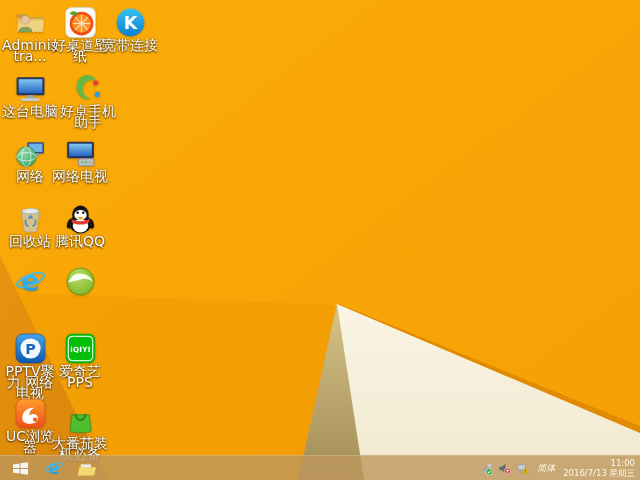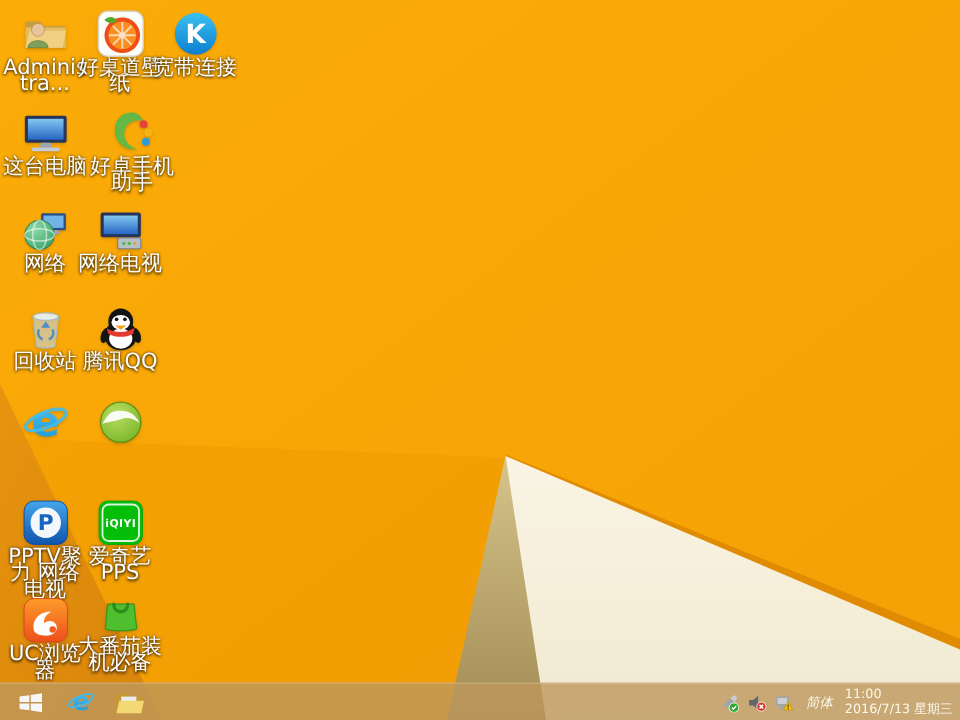--- a/index.html
+++ b/index.html
@@ -32,21 +32,21 @@
   #start-button{left:6px;width:28px;}
   #task-ie{left:40px;width:28px;}
   #task-explorer{left:72px;width:28px;}
 
   #tray{
     position:absolute;right:3px;top:0;height:24px;
     display:flex;align-items:center;gap:5px;color:#FDF8EE;
   }
   .tray-ic{display:flex;align-items:center;}
   #ime{font-size:9px;padding:0 3px;font-style:italic;}
-  #clock{font-size:8.5px;line-height:10px;text-align:left;padding-right:2px;white-space:nowrap;}
+  #clock{font-size:8.5px;line-height:10px;text-align:right;padding-right:2px;white-space:nowrap;}
 </style>
 </head>
 <body>
 
 <svg width="0" height="0" style="position:absolute" aria-hidden="true">
   <defs>
     <linearGradient id="baseG" x1="0" y1="0" x2="1" y2="1">
       <stop offset="0" stop-color="#FBAC07"></stop>
         <stop offset="1" stop-color="#F5A006"></stop>
     </linearGradient>
@@ -244,21 +244,21 @@
 
 <div class="tile" style="left:2px;top:397px">
   <svg class="app" viewBox="0 0 32 32">
     <rect x="2" y="2" width="28" height="28" rx="6.5" fill="url(#ucG)" stroke="#D9491A" stroke-width=".6"></rect>
     <path d="M8.5 23c-2-7 3.5-13 11-12.5-3.5 2-5 4.5-4.5 7.5 2.5-2.5 7-2 8 1.5 1 3.5-2 6.5-7 6.5-3.5 0-6.5-1-7.5-3z" fill="#FDFDFC"></path>
     <circle cx="20.5" cy="22" r="2.1" fill="#F25C1F"></circle>
   </svg>
   <div class="lbl">UC浏览器</div>
 </div>
 
-<div class="tile" style="left:52px;top:392px">
+<div class="tile" style="left:52px;top:404px">
   <svg class="app" viewBox="0 0 32 32">
     <path d="M7.5 10.5h17l1.8 15.5c.2 2.2-20.4 2.2-20.2 0z" fill="#4FBE2F" stroke="#37961F" stroke-width=".8"></path>
     <path d="M11.5 10.5c0 6.5 9 6.5 9 0" fill="none" stroke="#2F8C1C" stroke-width="2.2" stroke-linecap="round"></path>
   </svg>
   <div class="lbl">大番茄装机必备</div>
 </div>
 
 <div id="taskbar">
   <div class="tbtn" id="start-button">
     <svg width="17" height="15" viewBox="0 0 18 16">

